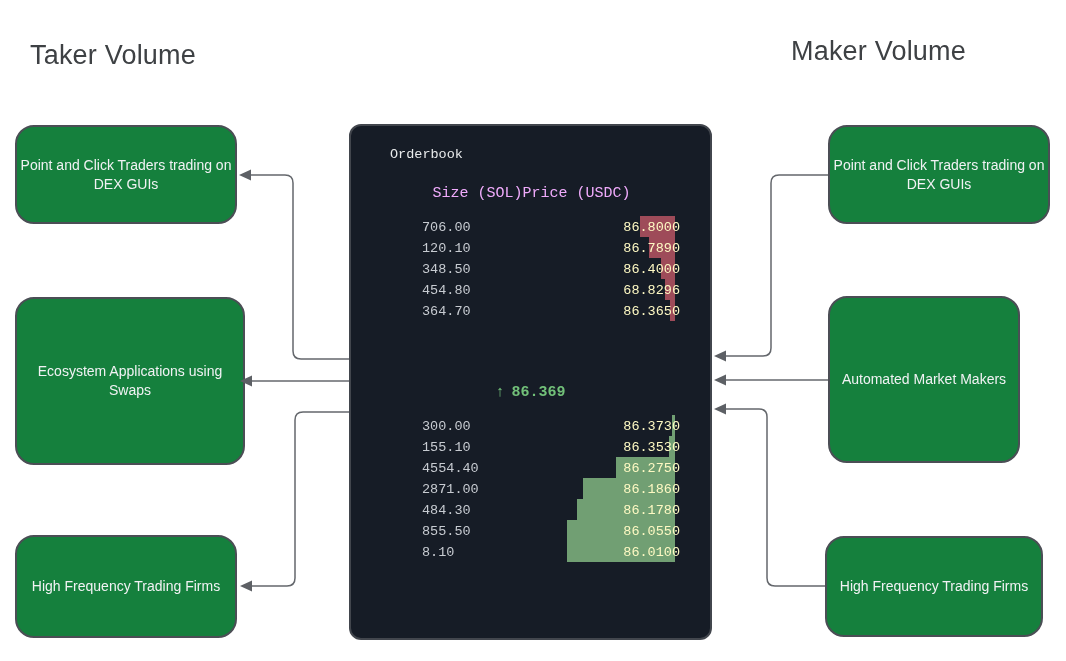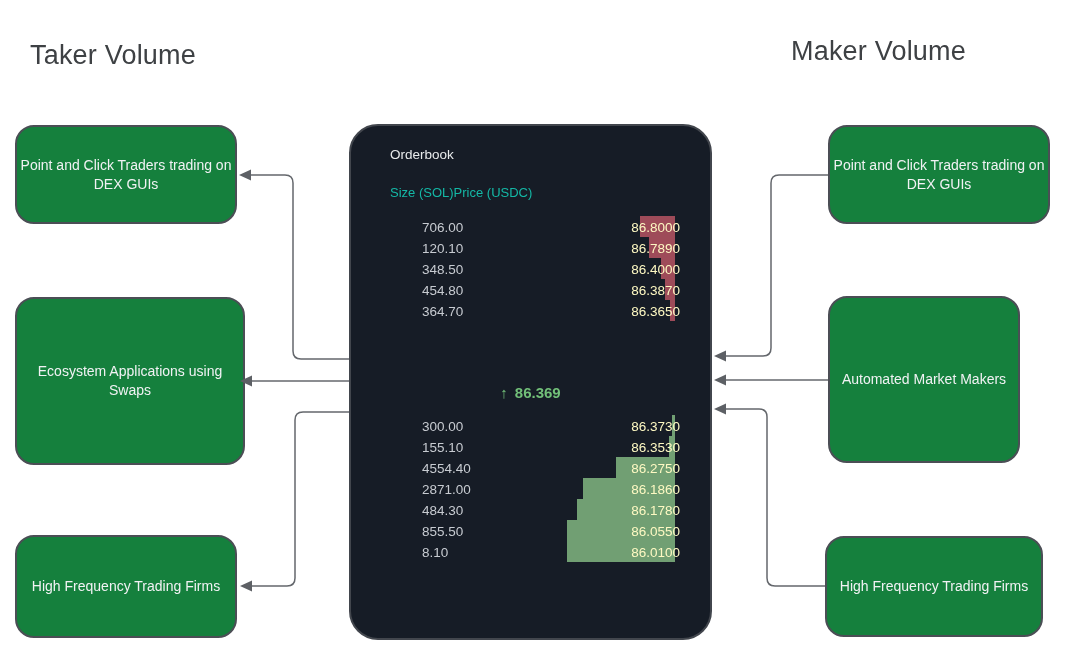--- a/index.html
+++ b/index.html
@@ -18,26 +18,26 @@
     color:#f1f2f4;font-size:14px;line-height:1.35;padding:0 0;box-sizing:border-box;
   }
   #lbox1{left:15px;top:125px;width:222px;height:99px;}
   #lbox2{left:15px;top:297px;width:230px;height:168px;}
   #lbox3{left:15px;top:535px;width:222px;height:103px;}
   #rbox1{left:828px;top:125px;width:222px;height:99px;}
   #rbox2{left:828px;top:296px;width:192px;height:167px;}
   #rbox3{left:825px;top:536px;width:218px;height:101px;}
   #orderbook-panel{
     position:absolute;left:349px;top:124px;width:363px;height:516px;box-sizing:border-box;
-    background:#161c26;border:2px solid #42464d;border-radius:29px;
+    background:#161c26;border:2px solid #42464d;border-radius:12px;font-family:Liberation Mono, monospace;
   }
   .ob-title{position:absolute;left:39px;top:21px;font-size:13.5px;color:#e9ebec;}
   .ob-headers{
-    position:absolute;left:39px;right:37px;top:59px;display:flex;justify-content:flex-start;
-    font-size:13px;color:#14b8a6;
+    position:absolute;left:39px;right:37px;top:59px;display:flex;justify-content:center;
+    font-size:15px;color:#f0abfc;
   }
   .ob-rows{position:absolute;left:0;right:0;padding-left:32px;}
   #asks{top:90px;}
   #bids{top:289px;}
   .ob-row{position:relative;height:21px;font-size:13.5px;}
   .ob-row .bar{position:absolute;right:35px;top:0;height:100%;}
   .ob-row .size{position:absolute;left:39px;top:50%;transform:translateY(-50%);color:#c7cbd1;}
   .ob-row .price{position:absolute;right:30px;top:50%;transform:translateY(-50%);color:#fef9c3;}
   .ob-mid{
     position:absolute;left:0;right:0;top:253px;height:26px;
@@ -92,21 +92,21 @@
         <span class="price">86.7890</span>
       </div>
       <div class="ob-row">
         <div class="bar" style="width: 14px; background: rgb(158, 75, 89);"></div>
         <span class="size">348.50</span>
         <span class="price">86.4000</span>
       </div>
       <div class="ob-row">
         <div class="bar" style="width: 10px; background: rgb(158, 75, 89);"></div>
         <span class="size">454.80</span>
-        <span class="price">86.3870</span>
+        <span class="price">68.8296</span>
       </div>
       <div class="ob-row">
         <div class="bar" style="width: 5px; background: rgb(158, 75, 89);"></div>
         <span class="size">364.70</span>
         <span class="price">86.3650</span>
       </div>
     </div>
   <div class="ob-mid">
     <span>↑</span>
     <span>86.369</span>

